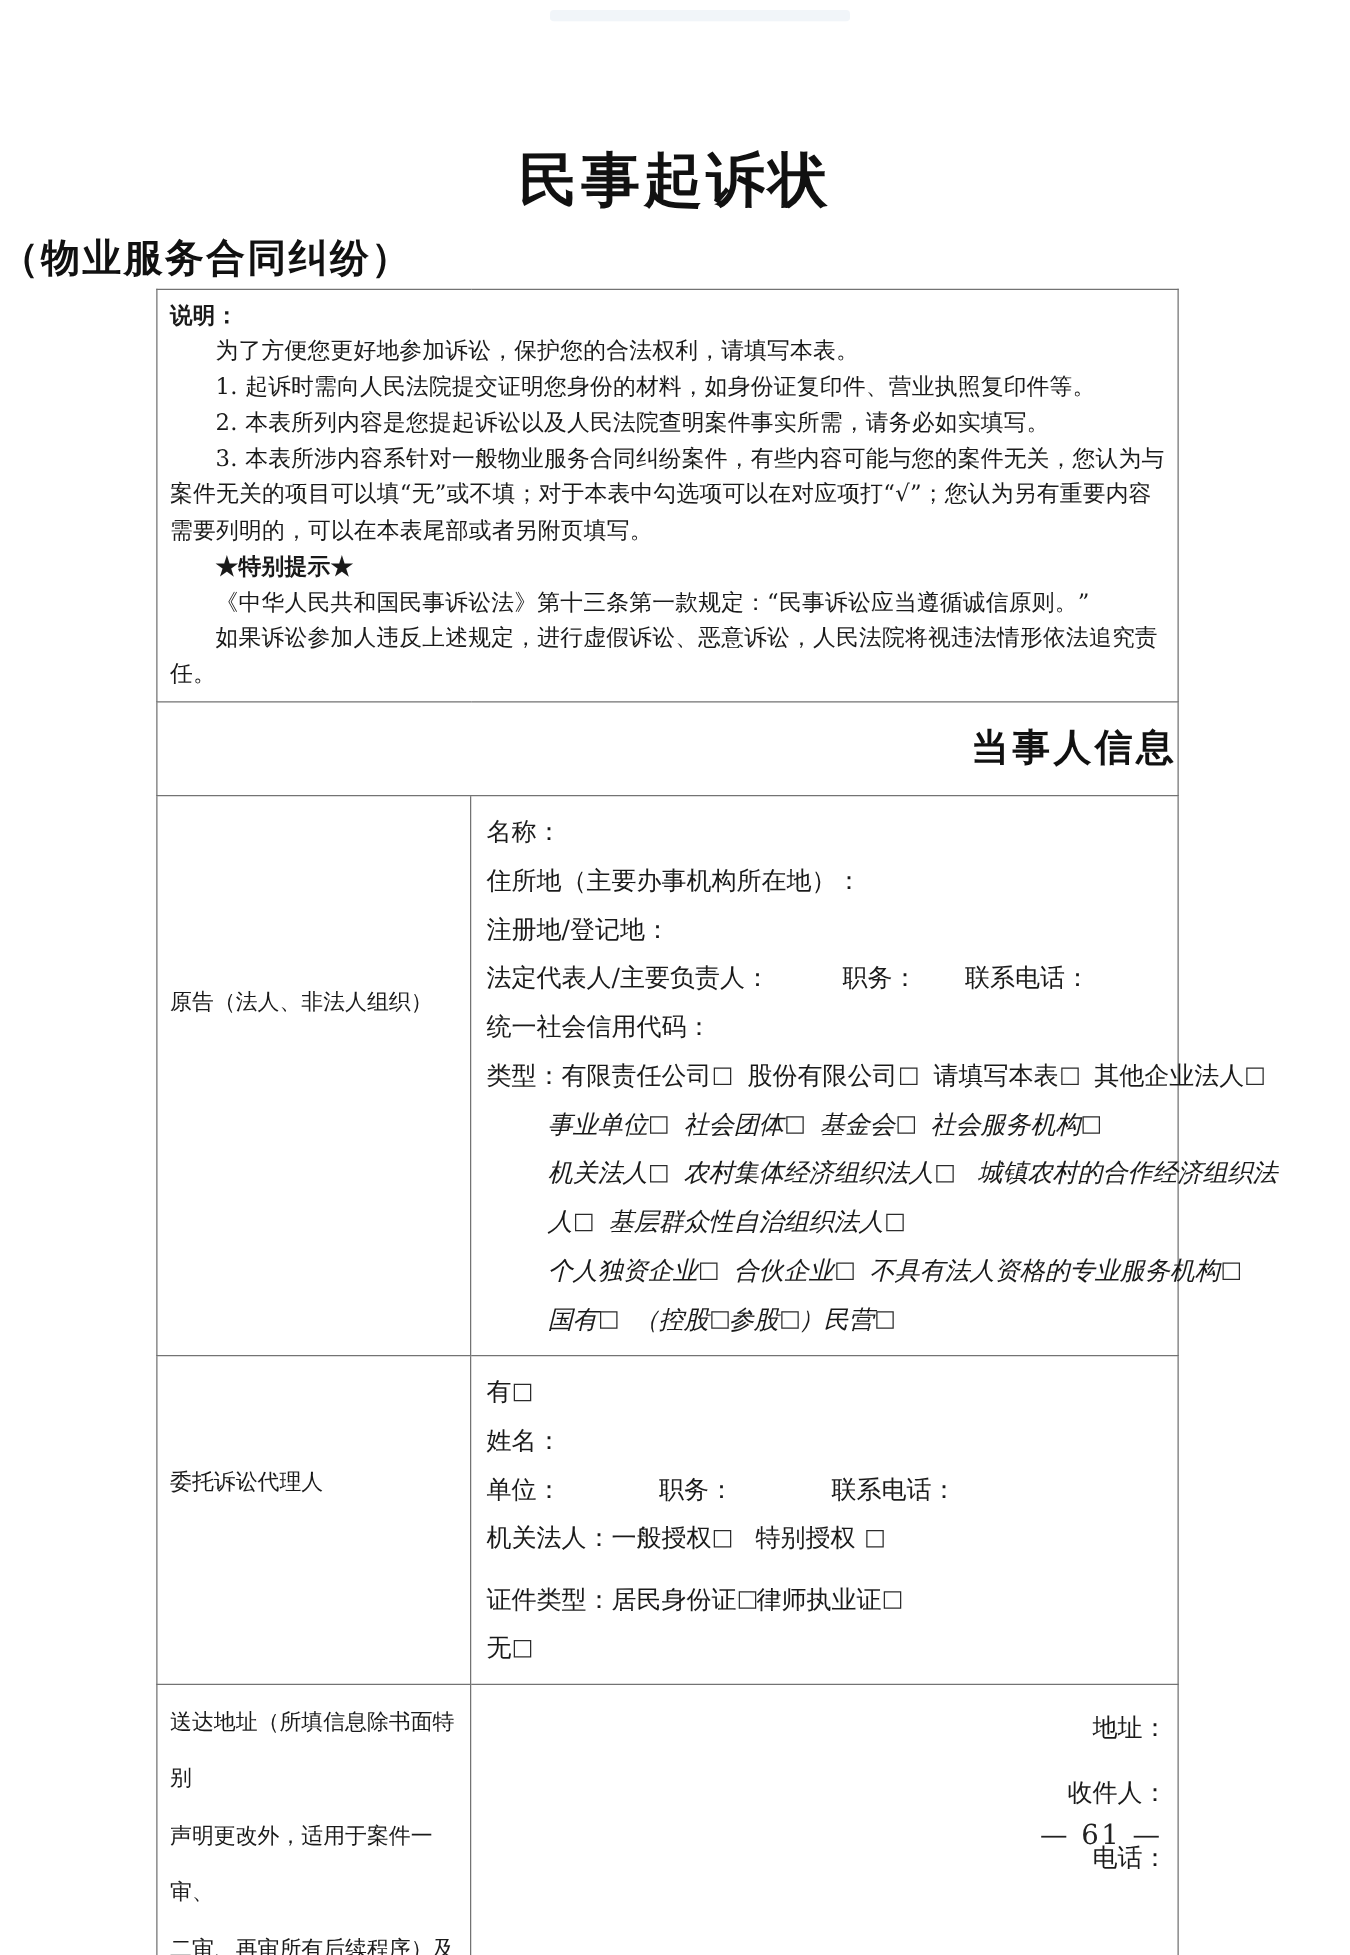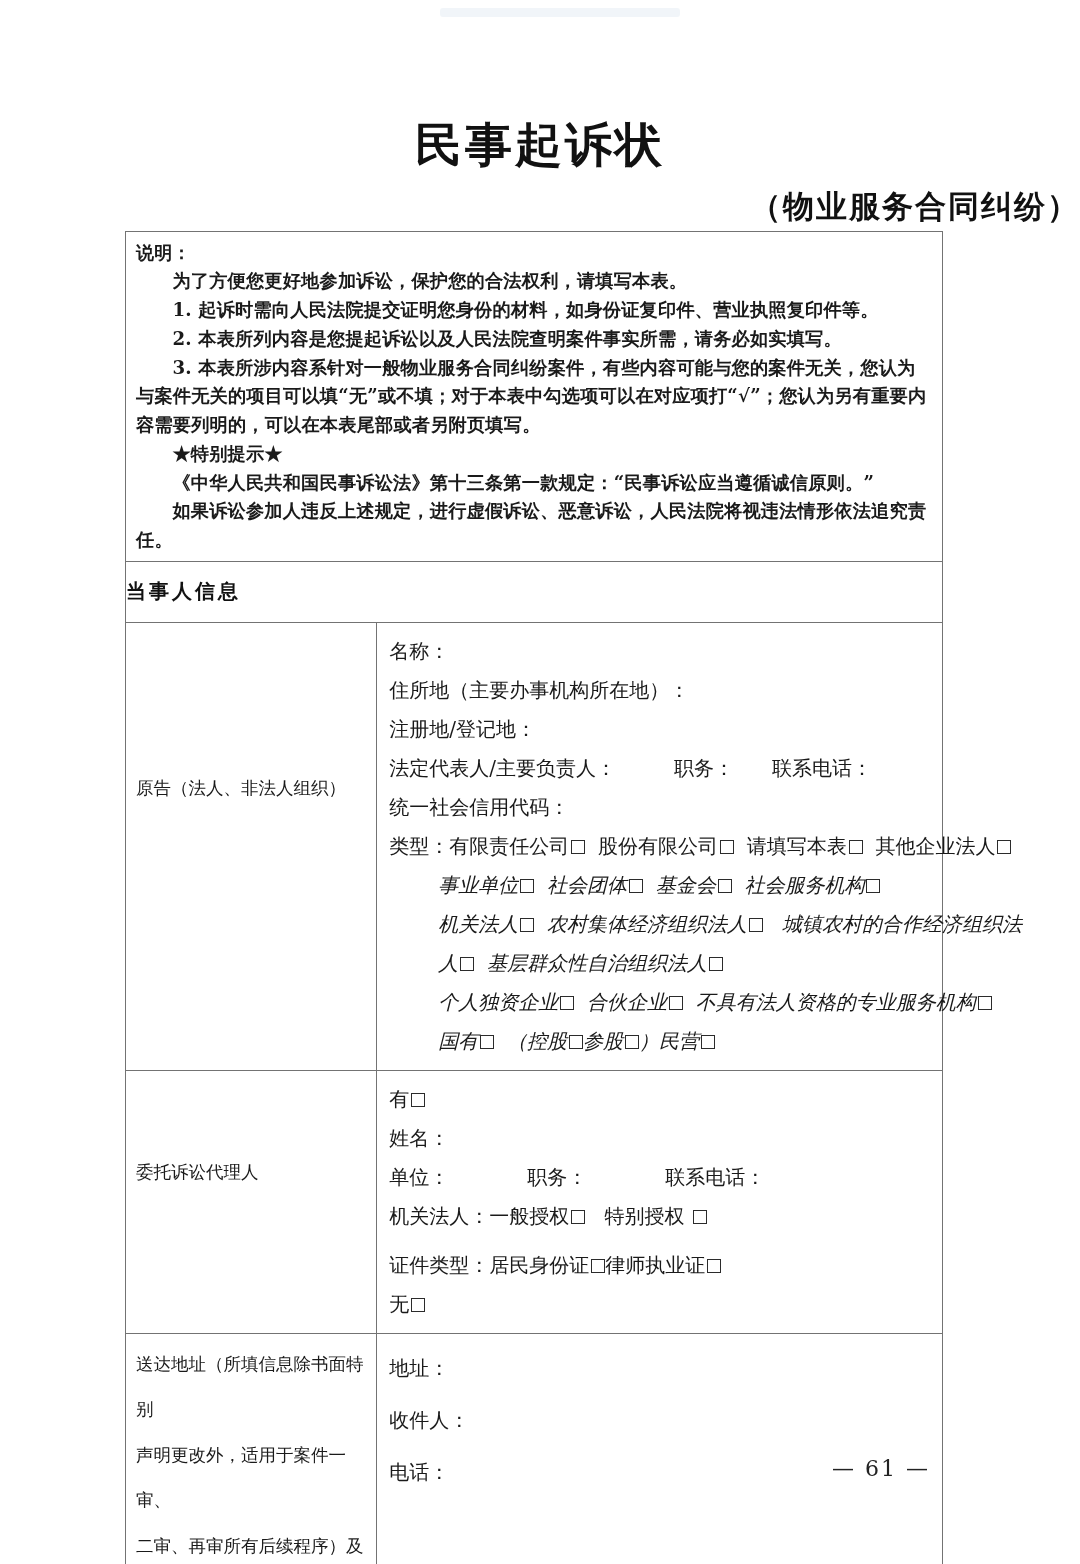--- a/index.html
+++ b/index.html
@@ -28,21 +28,21 @@
     font-family: "DejaVu Sans", "Liberation Sans", sans-serif;
     font-weight: bold;
     font-size: 47px;
     letter-spacing: 3px;
     margin: 0;
     padding-top: 118px;
     line-height: 1.15;
     color: #111;
   }
   .title-sub {
-    text-align: right;
+    text-align: left;
     font-family: Liberation Serif, serif;
     font-weight: bold;
     font-size: 31px;
     letter-spacing: 2px;
     margin: 0;
     padding-top: 14px;
     padding-bottom: 12px;
     color: #111;
   }
 
@@ -73,31 +73,30 @@
     line-height: 1.58;
     letter-spacing: 0.2px;
   }
   .instr .hd {
     font-weight: bold;
     font-family: "DejaVu Sans", "Liberation Sans", sans-serif;
     font-size: 18px;
   }
   .instr p {
     margin: 0;
-    font-weight: bold;
   }
   .indent1 { text-indent: 2em; }
   .star-line { text-indent: 2em; font-weight: bold; }
 
   
   .section-hd {
-    text-align: left;
+    text-align: right;
     font-family: "DejaVu Sans", "Liberation Sans", sans-serif;
     font-weight: bold;
-    font-size: 20px;
+    font-size: 30px;
     letter-spacing: 3px;
     padding: 16px 0 17px 0;
     color: #111;
   }
 
   
   .cell-label {
     font-size: 17.5px;
     padding: 10px 6px 10px 10px;
     line-height: 2.05;
@@ -269,21 +268,21 @@
       <tr>
         <td>
           <div class="cell-label" style="line-height:2.6; padding-top:8px;">
             <div>送达地址（所填信息除书面特别</div>
             <div>声明更改外，适用于案件一审、</div>
             <div>二审、再审所有后续程序）及收</div>
             <div>件人、电话</div>
           </div>
         </td>
         <td>
-          <div class="cell-value" style="line-height:2.6; padding-top:8px;">
+          <div class="cell-value" style="line-height:2.6; padding-top:8px;text-align:right;">
             <div class="ln">地址：</div>
             <div class="ln">收件人：</div>
             <div class="ln">电话：</div>
           </div>
         </td>
       </tr>
 
     </tbody>
       </table>
   </div>

